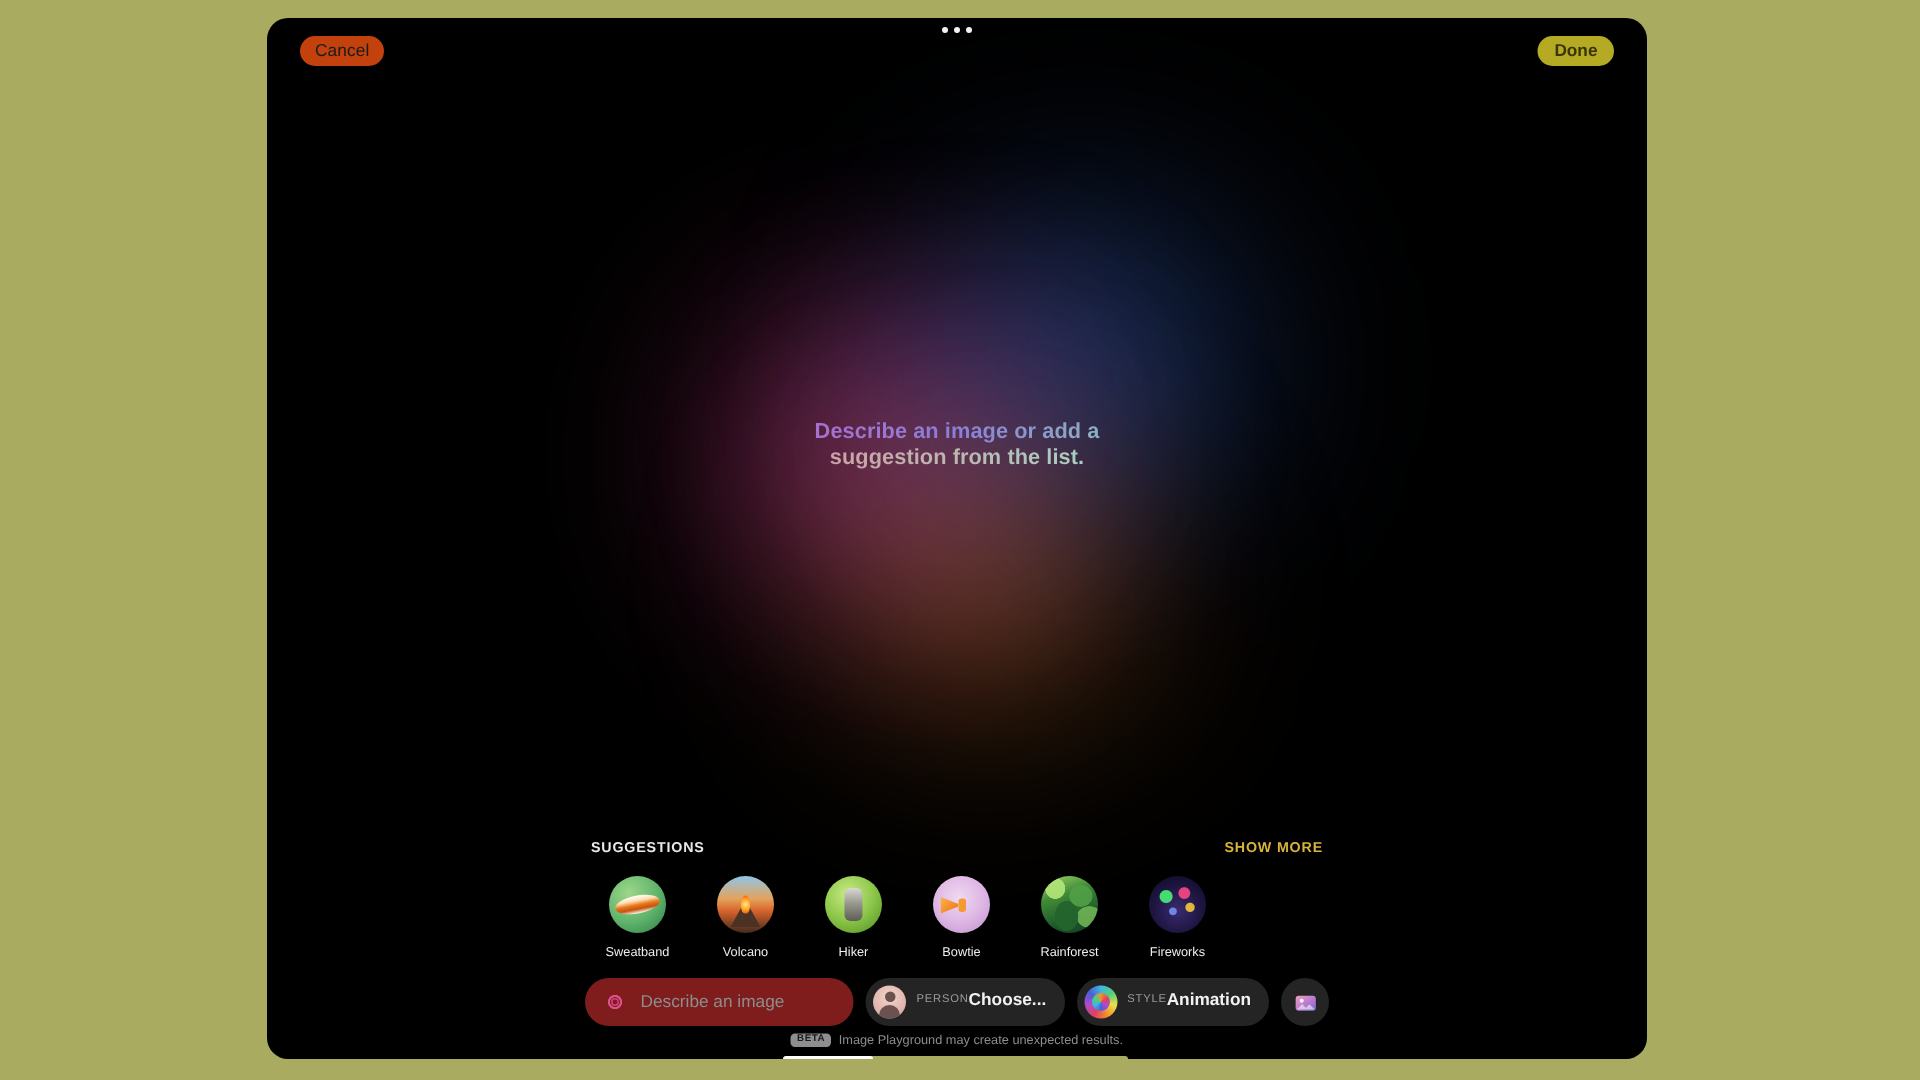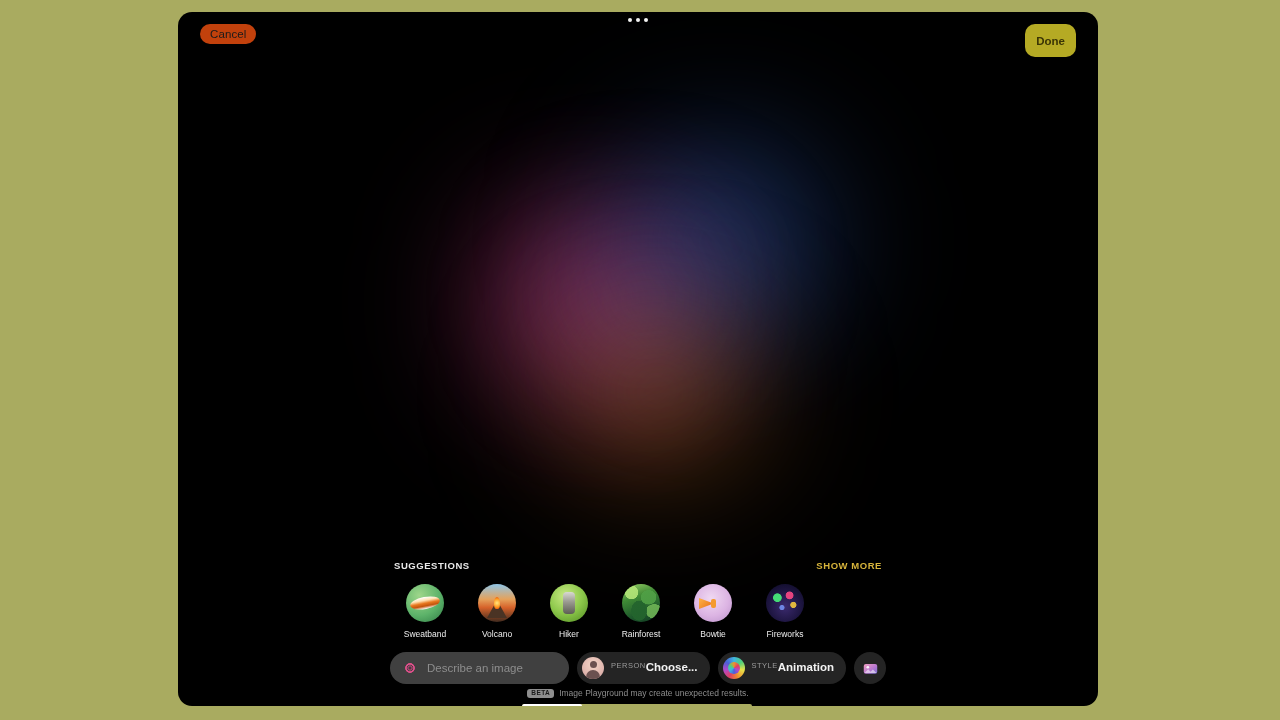--- a/index.html
+++ b/index.html
@@ -78,21 +78,21 @@
     font-size: 11.5px;
     line-height: 20px;
     letter-spacing: 0.1px;
     border: none;
     cursor: pointer;
     font-family: "Liberation Sans", sans-serif;
   }
   .btn-done {
     position: absolute;
     right: 22px; top: 12px;
-    height: 33px;
+    height: 20px;
     padding: 0 11px;
     border-radius: 10px;
     background: #b5aa24;
     color: #3a3505;
     font-size: 11.5px;
     line-height: 20px;
     font-weight: bold;
     border: none;
     cursor: pointer;
     font-family: "Liberation Sans", sans-serif;
@@ -268,21 +268,21 @@
     left: 212px; top: 640px;
     width: 496px;
     display: flex;
     align-items: center;
     gap: 8px;
     z-index: 6;
   }
   .textfield {
     flex: 1 1 auto;
     height: 32px;
-    background: #404040;
+    background: #7f1d1d;
     border-radius: 16px;
     display: flex;
     align-items: center;
     padding: 0 12px;
     gap: 9px;
     cursor: text;
   }
   .ip-icon { width: 16px; height: 16px; flex: 0 0 auto; }
   .tf-placeholder {
     font-size: 11.5px;
@@ -406,46 +406,50 @@
 
       <div class="grabber">
         <i></i>
         <i></i>
         <i></i>
       </div>
 
       <button class="btn-done">Done</button>
     </div>
 
+    <div class="prompt">
+      <span class="prompt-line">Describe an image or add a</span>
+      <span class="prompt-line l2">suggestion from the list.</span>
+    </div>
 
     <div class="suggest-head">
       <span class="suggest-title">SUGGESTIONS</span>
       <span class="show-more">SHOW MORE</span>
     </div>
 
     <div class="suggest-row">
       <div class="chip">
         <div class="chip-thumb t-sweatband"></div>
         <span class="chip-label">Sweatband</span>
       </div>
       <div class="chip">
         <div class="chip-thumb t-volcano"></div>
         <span class="chip-label">Volcano</span>
       </div>
       <div class="chip">
         <div class="chip-thumb t-hiker"></div>
         <span class="chip-label">Hiker</span>
       </div>
       <div class="chip">
+        <div class="chip-thumb t-bowtie"></div>
+        <span class="chip-label">Bowtie</span>
+      </div>
+      <div class="chip">
         <div class="chip-thumb t-rainforest"></div>
         <span class="chip-label">Rainforest</span>
-      </div>
-      <div class="chip">
-        <div class="chip-thumb t-bowtie"></div>
-        <span class="chip-label">Bowtie</span>
       </div>
       <div class="chip">
         <div class="chip-thumb t-fireworks"></div>
         <span class="chip-label">Fireworks</span>
       </div>
     </div>
 
     <div class="inputbar">
 
       <div class="textfield">

